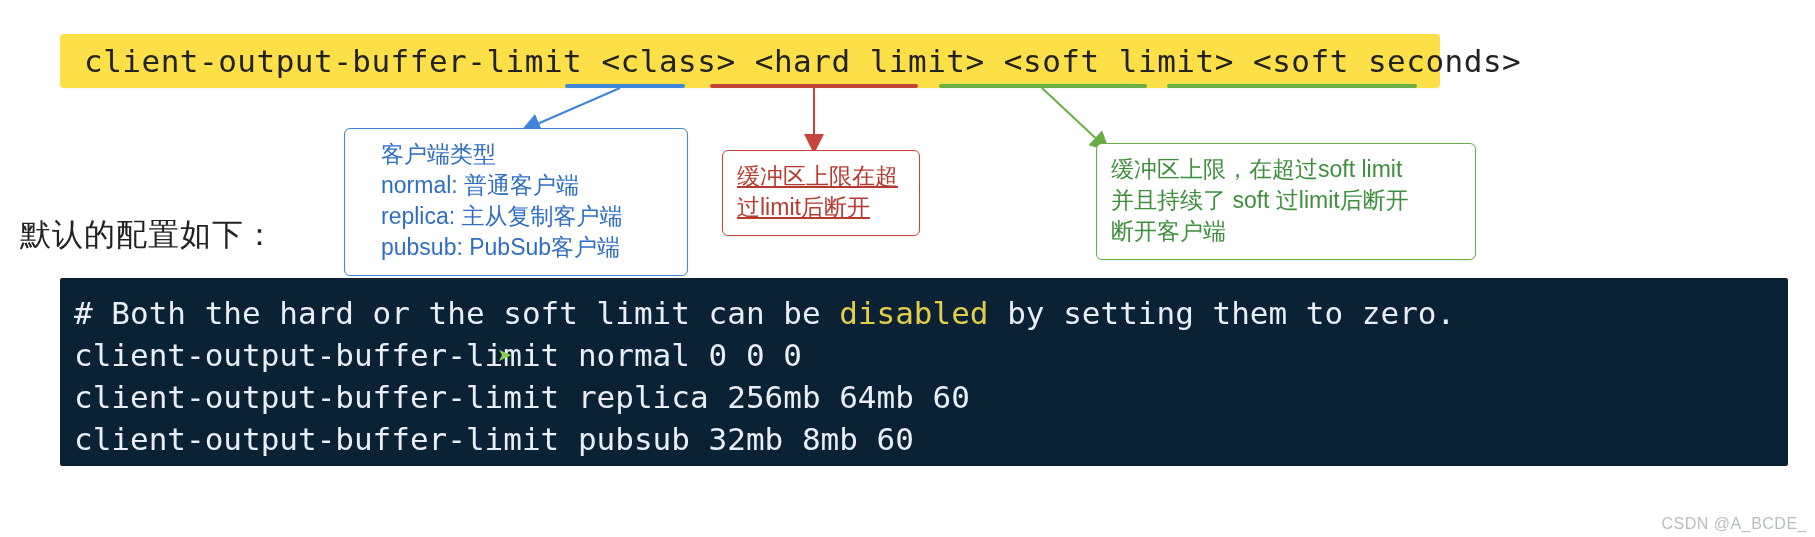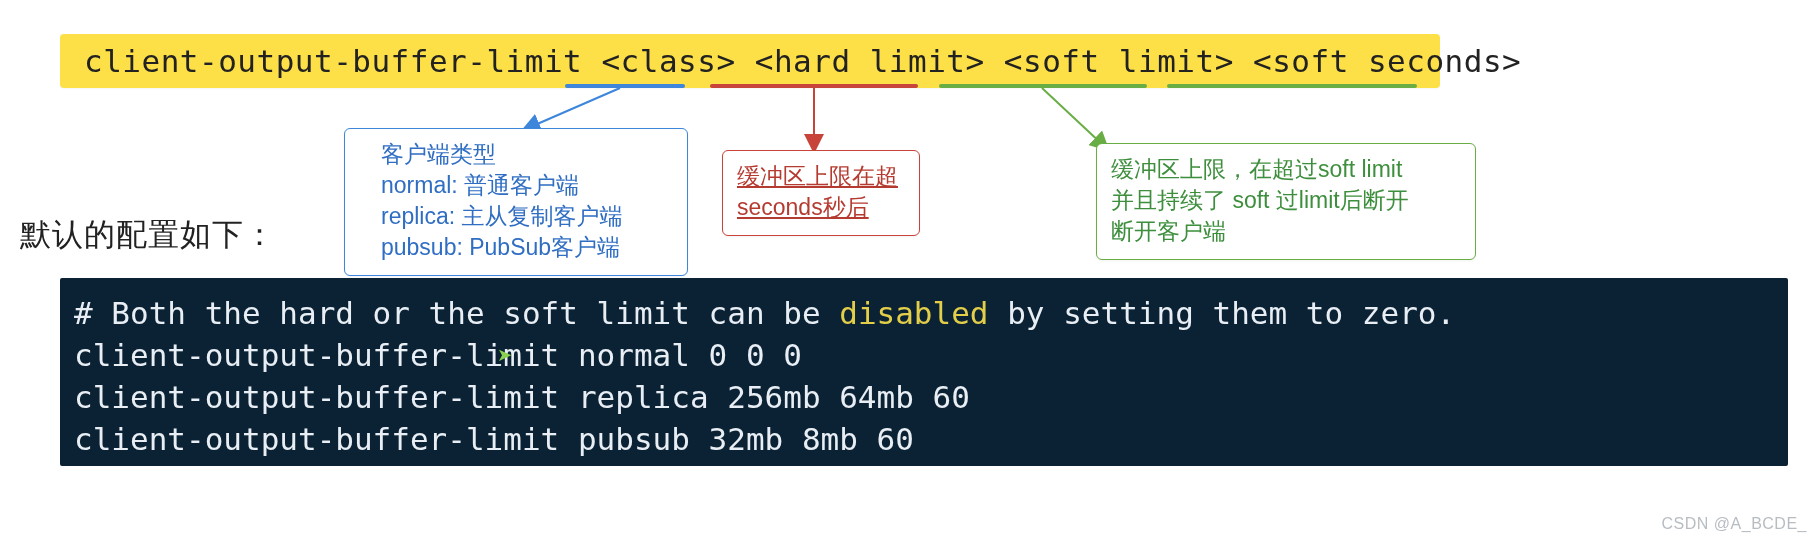--- a/index.html
+++ b/index.html
@@ -155,21 +155,21 @@
 
   <div class="callout blue" style="left:344px; top:128px; width:292px;padding-left:36px;">
     <div>客户端类型</div>
     <div>normal: 普通客户端</div>
     <div>replica: 主从复制客户端</div>
     <div>pubsub: PubSub客户端</div>
   </div>
 
   <div class="callout red" style="left:722px; top:150px; width:168px;text-decoration:underline;">
     <div>缓冲区上限在超</div>
-    <div>seconds秒后</div>
+    <div>过limit后断开</div>
   </div>
 
   <div class="callout green" style="left:1052px; top:143px; width:350px;margin-left:44px;">
     <div>缓冲区上限，在超过soft limit</div>
     <div>并且持续了 soft 过limit后断开</div>
     <div>断开客户端</div>
   </div>
 
   <div class="default-label">默认的配置如下：</div>
 

